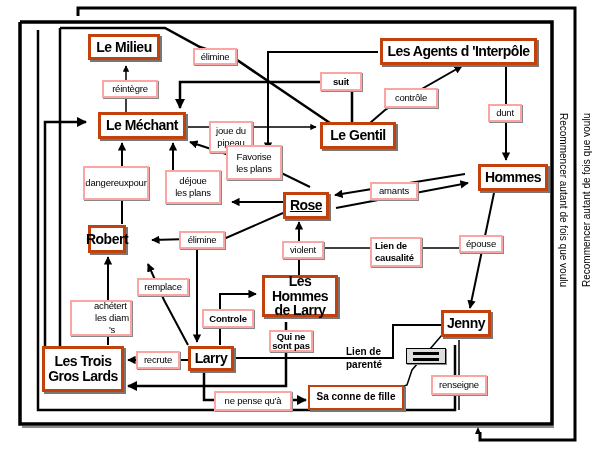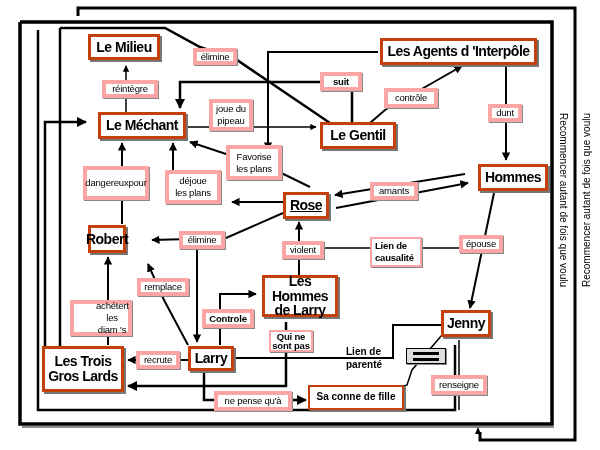--- a/index.html
+++ b/index.html
@@ -1,21 +1,21 @@
 <!DOCTYPE html>
 <html><head>
 <meta charset="utf-8">
 <style>
   html, body { margin: 0; padding: 0; background: #ffffff; }
   body { width: 600px; height: 450px; position: relative; overflow: hidden; font-family: "Liberation Sans", sans-serif; }
   #stage { position: absolute; left: 0; top: 0; width: 600px; height: 450px; }
   svg { position: absolute; left: 0; top: 0; }
   .node { position: absolute; box-sizing: border-box; background: #fff; border: 3px solid #c2410c; display: flex; align-items: center; justify-content: center; text-align: center; font-family: "Liberation Sans", sans-serif; font-weight: bold; color: #000; line-height: 1.05; box-shadow: 2px 2px 0 #777; }
   .node.big { font-size: 14px; letter-spacing: -0.5px; transform-origin: center; }
-  .label { position: absolute; box-sizing: border-box; background: #fff; border: 4px solid #fca5a5; display: flex; align-items: center; justify-content: center; text-align: center; font-family: "Liberation Sans", sans-serif; font-size: 9.5px; color: #000; line-height: 1.25; box-shadow: 1px 1px 0 #888; letter-spacing: -0.2px; }
+  .label { position: absolute; box-sizing: border-box; background: #fff; border: 2px solid #fca5a5; display: flex; align-items: center; justify-content: center; text-align: center; font-family: "Liberation Sans", sans-serif; font-size: 9.5px; color: #000; line-height: 1.25; box-shadow: 1px 1px 0 #888; letter-spacing: -0.2px; }
   .label.bold { font-weight: bold; }
   .free { position: absolute; font-family: "Liberation Sans", sans-serif; font-size: 10px; font-weight: bold; line-height: 1.3; color: #000; }
   .vtext { position: absolute; font-family: "Liberation Sans", sans-serif; font-size: 10px; color: #000; white-space: nowrap; }
   .eq { position: absolute; box-sizing: border-box; background: #ddd; border: 1px solid #000; box-shadow: 1px 1px 0 #888; }
   .eq .bar { position: absolute; left: 6px; right: 6px; height: 3px; background: #000; }
 </style>
 </head>
 <body>
 
 <div id="stage">
@@ -157,21 +157,21 @@
     </div>
 
 <div class="label bold" style="left:320px;top:72px;width:42px;height:19px;">
       <span>suit</span>
     </div>
 
 <div class="label" style="left:384px;top:88px;width:54px;height:20px;">
       <span>contrôle</span>
     </div>
 
-<div class="label" style="left:209px;top:99px;width:44px;height:32px;flex-direction:column;">
+<div class="label" style="left:209px;top:121px;width:44px;height:32px;flex-direction:column;">
   <span>joue du</span>
   <span>pipeau</span>
 </div>
 
 <div class="label" style="left:488px;top:104px;width:34px;height:18px;">
       <span>dunt</span>
     </div>
 
 <div class="label" style="left:226px;top:145px;width:56px;height:35px;flex-direction:column;">
   <span>Favorise</span>

